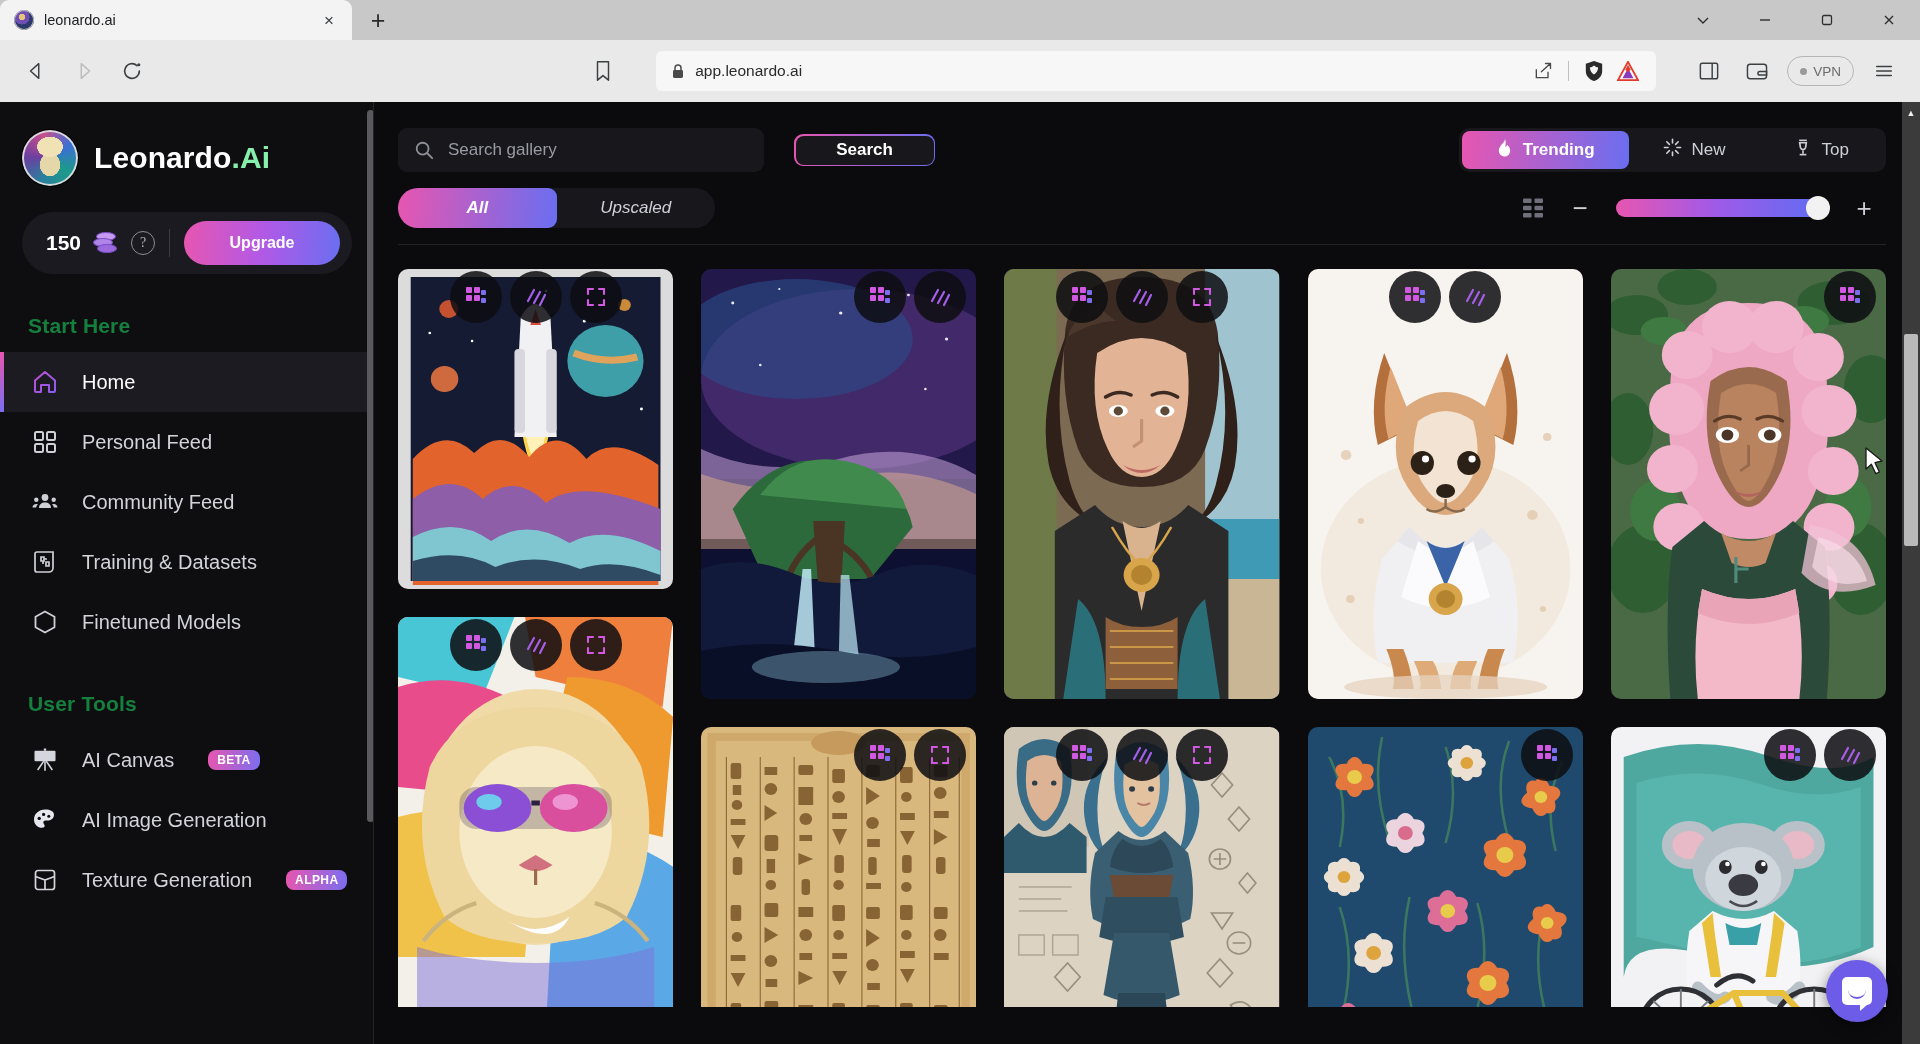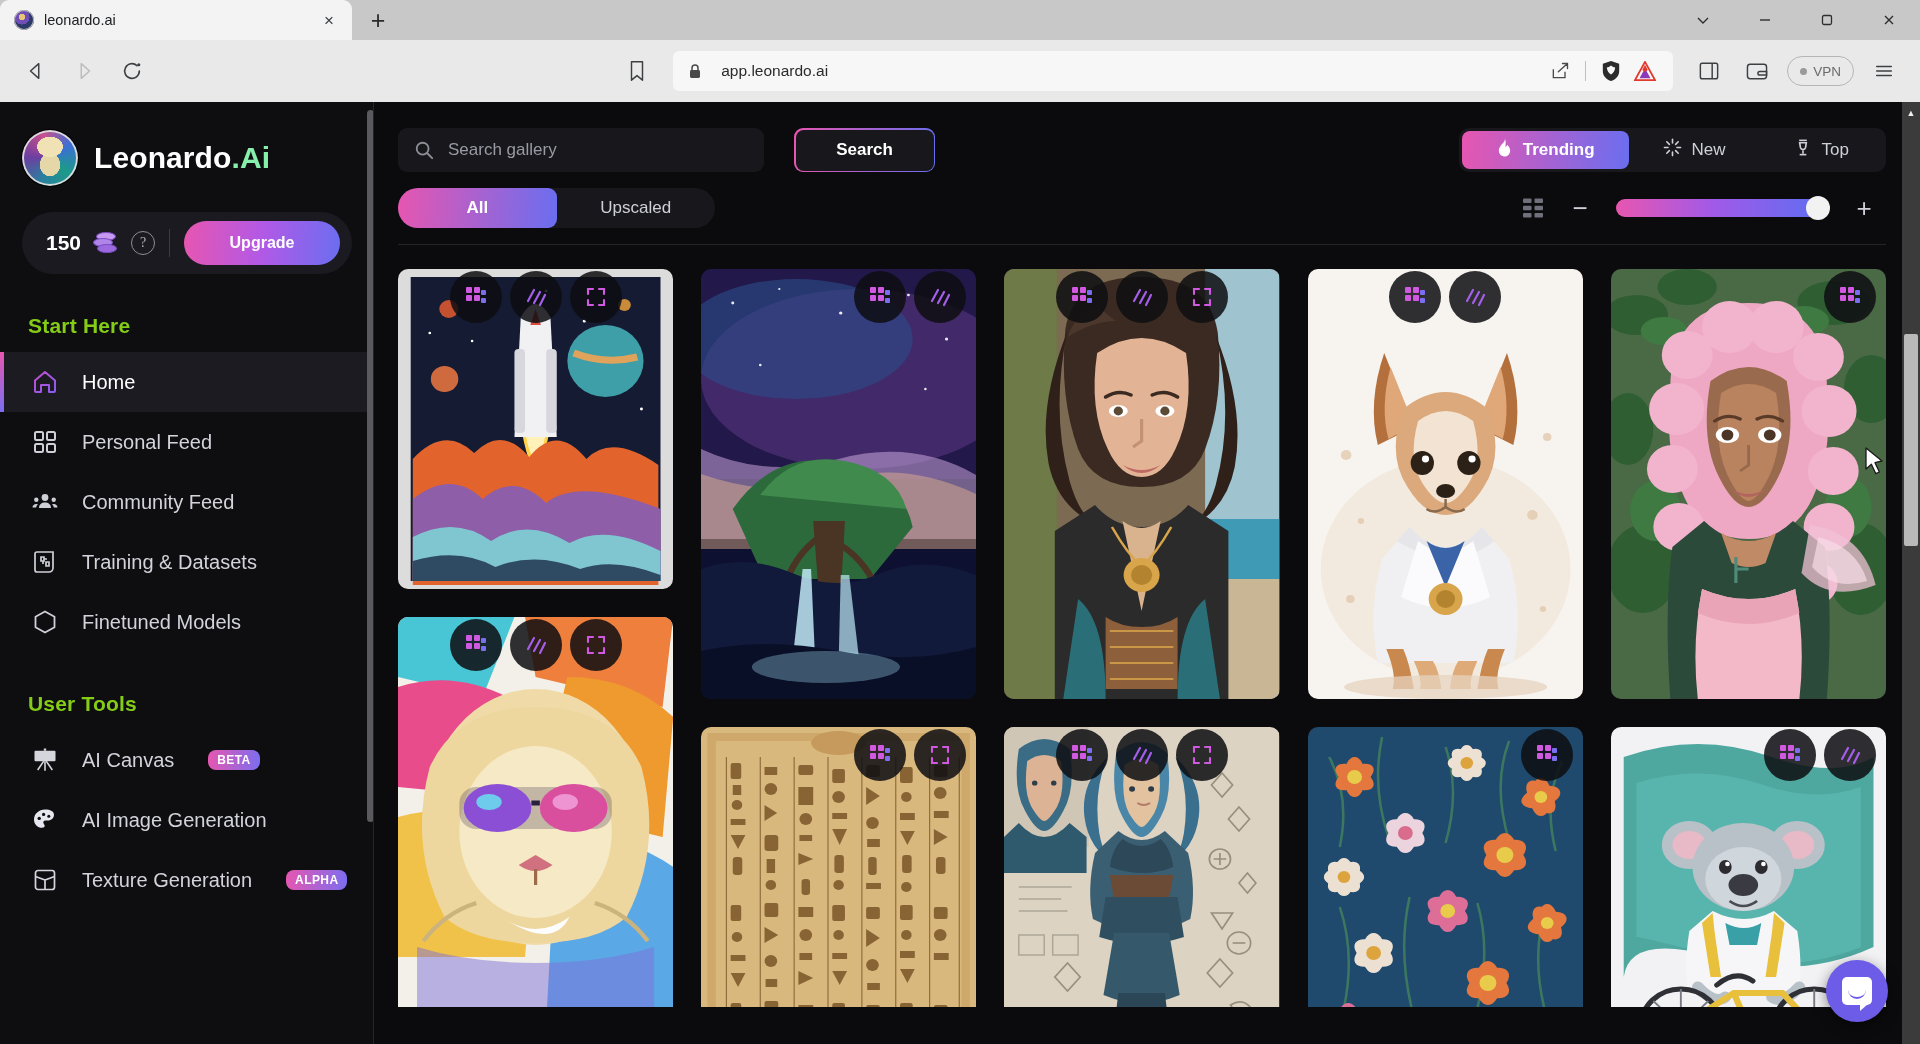--- a/index.html
+++ b/index.html
@@ -56,22 +56,22 @@
     align-items: center; padding: 0 14px; gap: 4px;
   }
   .nav-icon {
     width: 44px; height: 44px; border-radius: 50%;
     display: flex; align-items: center; justify-content: center;
     color: #3c4043;
   }
   .nav-icon.disabled { color: #b9b9b9; }
   .omnibox {
     flex: 1; height: 40px; background: #f7f7f7; border-radius: 6px;
-    display: flex; align-items: center; padding: 0 12px; gap: 16px;
-    margin: 0 10px; min-width: 0;
+    display: flex; align-items: center; padding: 0 12px; gap: 7px;
+    margin: 0 27px; min-width: 0;
   }
   .omnibox-lock {
     width: 20px; display: flex; align-items: center; justify-content: center;
     color: #4a4a4a;
   }
   .omnibox-url {
     flex: 1; font-size: 15.5px; color: #2b2b2b;
     white-space: nowrap; overflow: hidden; text-overflow: ellipsis;
   }
   .omnibox-actions { display: flex; align-items: center; gap: 2px; }
@@ -125,21 +125,21 @@
   }
   .credit-sep { width: 1px; height: 28px; background: #3a3a44; margin: 0 2px; }
   .upgrade-btn {
     flex: 1; height: 44px; border-radius: 22px; color: #fff;
     font-size: 16px; font-weight: 700; display: flex; align-items: center;
     justify-content: center;
     background: linear-gradient(95deg, #e756b0 0%, #b259e6 50%, #6a6ef0 100%);
   }
 
   .section-label {
-    color: #84cc16; font-size: 21px; font-weight: 700;
+    color: #15803d; font-size: 21px; font-weight: 700;
     padding: 40px 0 0 28px; letter-spacing: .2px;
   }
   .nav-list { margin-top: 14px; }
   .nav-item {
     height: 60px; display: flex; align-items: center; gap: 22px;
     padding-left: 30px; color: #d3d3db; font-size: 20px; position: relative;
   }
   .nav-item.active { background: #1b1b21; color: #ffffff; }
   .nav-item.active::before {
     content: ""; position: absolute; left: 0; top: 0; bottom: 0;
@@ -174,21 +174,21 @@
     width: 366px; height: 44px; background: #17171c; border-radius: 9px;
     display: flex; align-items: center; padding: 0 16px; gap: 14px;
   }
   .search-icon { color: #8f8f99; display: flex; }
   .search-input {
     flex: 1; background: transparent; border: 0; outline: none;
     color: #3b82f6; font-size: 17px; font-family: "Liberation Sans", sans-serif;
   }
   .search-input::placeholder { color: #9a9aa4; }
   .search-btn {
-    margin-left: 30px; width: 141px; height: 44px; border-radius: 9px;
+    margin-left: 30px; width: 141px; height: 32px; border-radius: 9px;
     background: linear-gradient(95deg, #e756b0, #6a6ef0);
     padding: 1.5px; display: flex;
   }
   .search-btn span {
     flex: 1; border-radius: 8px; background: #17171c; color: #ffffff;
     font-size: 17px; font-weight: 700;
     display: flex; align-items: center; justify-content: center;
   }
   .sort-group {
     margin-left: auto; display: flex; align-items: center;
@@ -201,21 +201,21 @@
   }
   .sort-tab.active {
     background: linear-gradient(95deg, #e756b0, #6a6ef0);
     color: #fff; font-weight: 600;
   }
   .toolbar-row2 {
     display: flex; align-items: center; margin-top: 16px;
   }
   .filter-group {
     display: flex; background: #17171c; border-radius: 20px;
-    height: 40px; overflow: hidden; width: 317px;
+    height: 40px; overflow: hidden; width: 317px; font-style: italic;
   }
   .filter-tab {
     flex: 1; display: flex; align-items: center; justify-content: center;
     color: #cfcfd8; font-size: 17px;
   }
   .filter-tab.active {
     background: linear-gradient(95deg, #e756b0, #6a6ef0);
     color: #fff; font-weight: 700;
     border-radius: 9px;
   }

